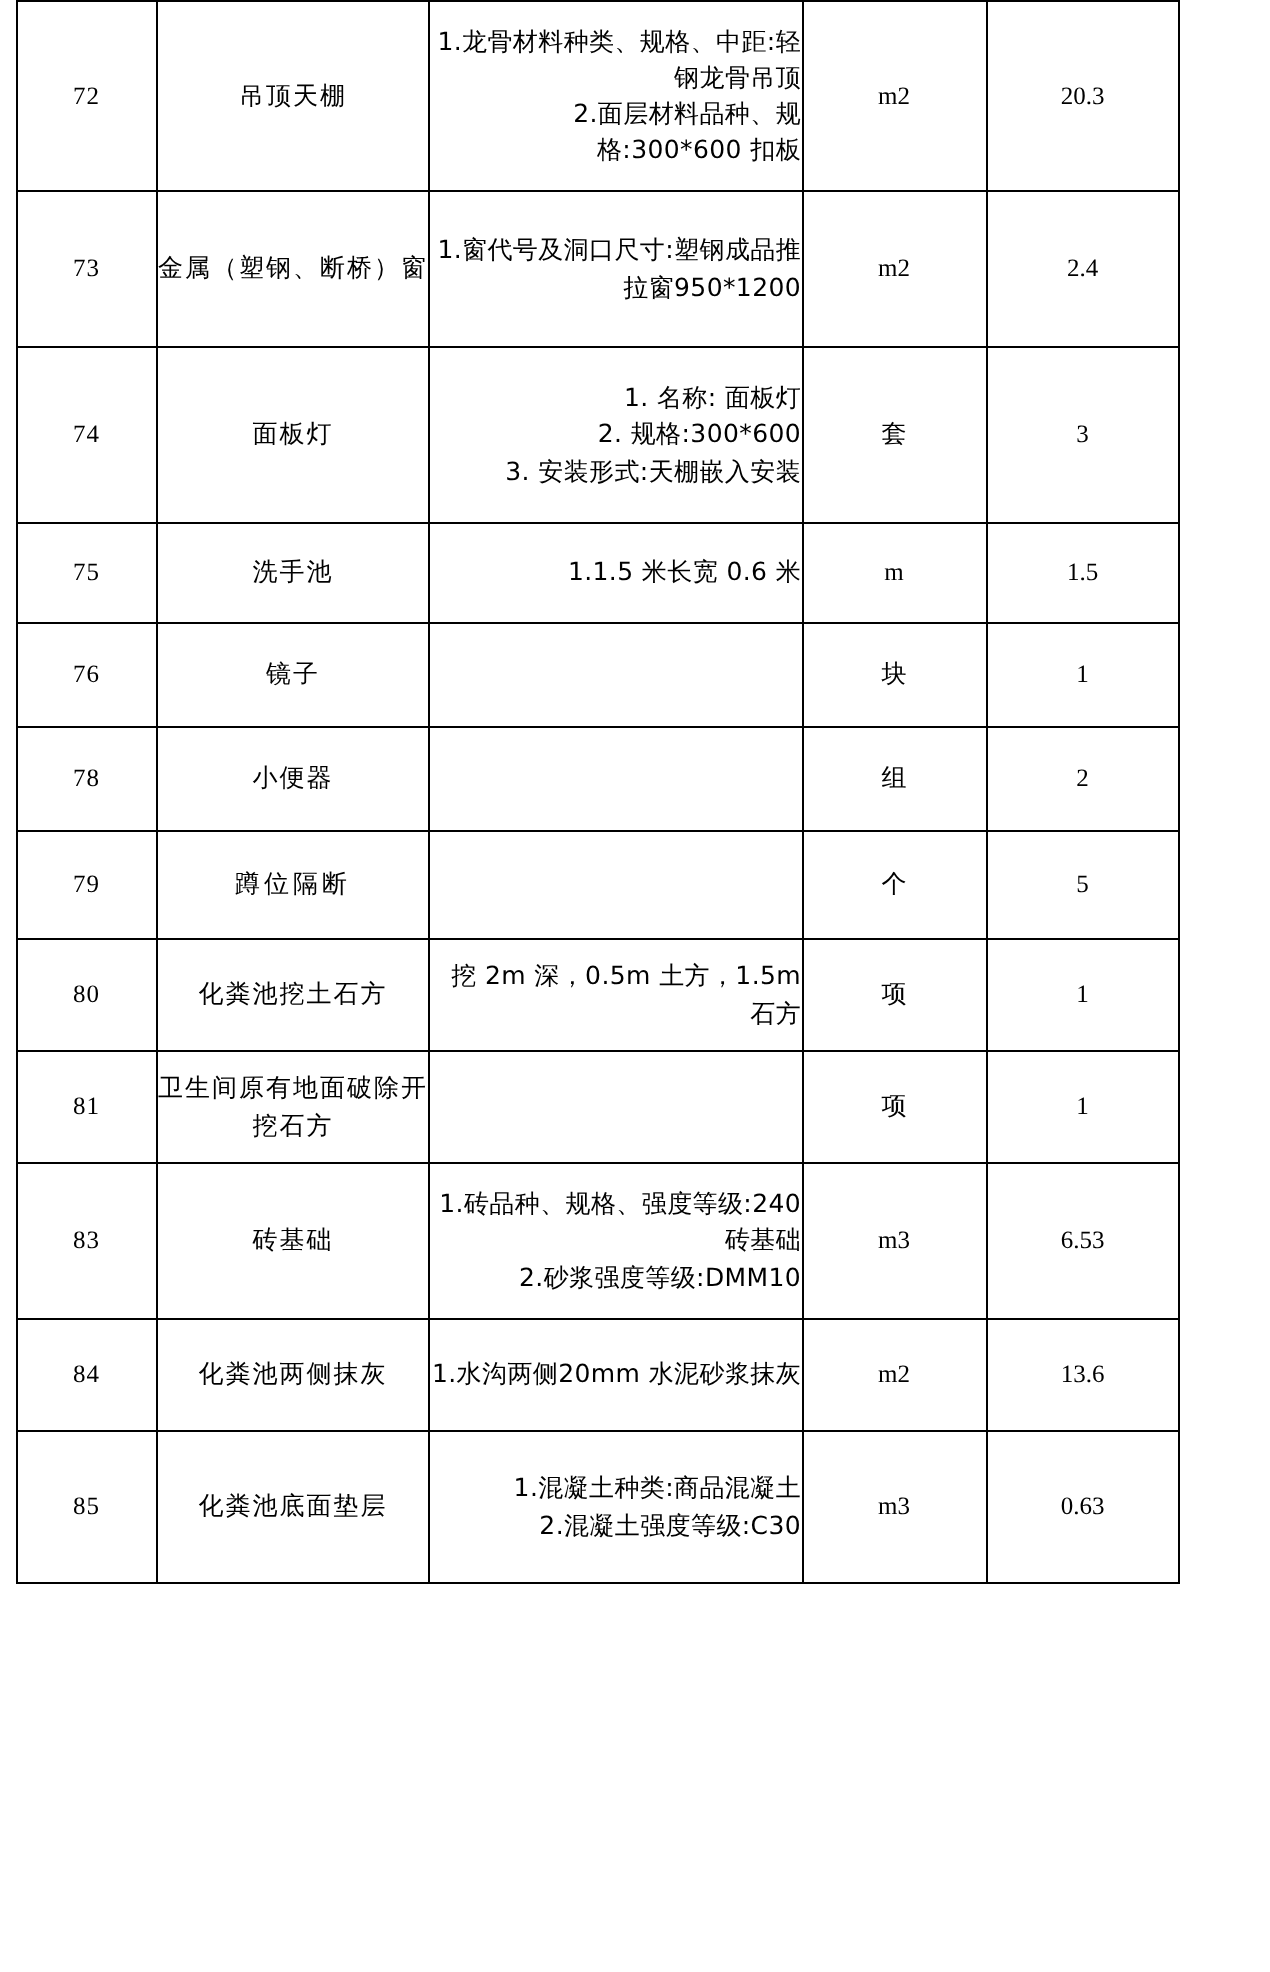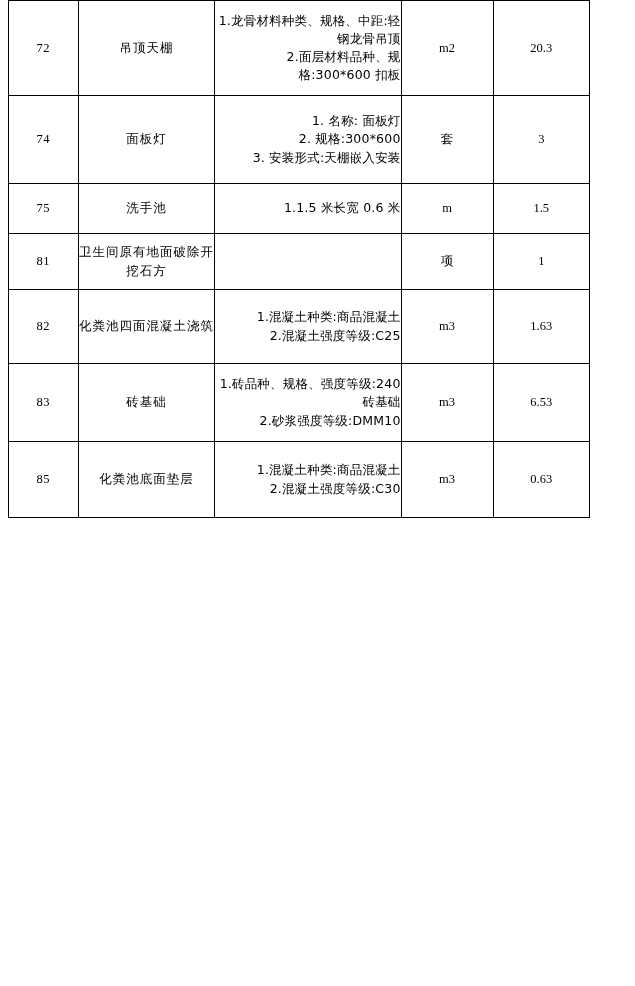--- a/index.html
+++ b/index.html
@@ -97,70 +97,104 @@
 
       <tr class="row-h-tall">
         <td class="cell-no">72</td>
         <td class="cell-name">吊顶天棚</td>
         <td class="cell-desc">1.龙骨材料种类、规格、中距:轻钢龙骨吊顶
 2.面层材料品种、规格:300*600 扣板</td>
         <td class="cell-unit">m2</td>
         <td class="cell-qty">20.3</td>
       </tr>
 
+      <tr style="height:78px">
+        <td class="cell-no">73</td>
+        <td class="cell-name">金属（塑钢、断桥）窗</td>
+        <td class="cell-desc">1.窗代号及洞口尺寸:塑钢成品推拉窗950*1200</td>
+        <td class="cell-unit">m2</td>
+        <td class="cell-qty">2.4</td>
+      </tr>
 
       <tr style="height:88px">
         <td class="cell-no">74</td>
         <td class="cell-name">面板灯</td>
         <td class="cell-desc">1. 名称: 面板灯
 2. 规格:300*600
 3. 安装形式:天棚嵌入安装</td>
         <td class="cell-unit cjk">套</td>
         <td class="cell-qty">3</td>
       </tr>
 
       <tr style="height:50px">
         <td class="cell-no">75</td>
         <td class="cell-name">洗手池</td>
         <td class="cell-desc">1.1.5 米长宽 0.6 米</td>
         <td class="cell-unit">m</td>
         <td class="cell-qty">1.5</td>
       </tr>
 
-
-
-
-
+      <tr style="height:52px">
+        <td class="cell-no">76</td>
+        <td class="cell-name">镜子</td>
+        <td class="cell-desc"></td>
+        <td class="cell-unit cjk">块</td>
+        <td class="cell-qty">1</td>
+      </tr>
+
+
+      <tr style="height:52px">
+        <td class="cell-no">78</td>
+        <td class="cell-name">小便器</td>
+        <td class="cell-desc"></td>
+        <td class="cell-unit cjk">组</td>
+        <td class="cell-qty">2</td>
+      </tr>
+
+      <tr style="height:54px">
+        <td class="cell-no">79</td>
+        <td class="cell-name" style="letter-spacing:2px">蹲位隔断</td>
+        <td class="cell-desc"></td>
+        <td class="cell-unit cjk">个</td>
+        <td class="cell-qty">5</td>
+      </tr>
+
+      <tr style="height:56px">
+        <td class="cell-no">80</td>
+        <td class="cell-name">化粪池挖土石方</td>
+        <td class="cell-desc">挖 2m 深，0.5m 土方，1.5m 石方</td>
+        <td class="cell-unit cjk">项</td>
+        <td class="cell-qty">1</td>
+      </tr>
 
       <tr style="height:56px">
         <td class="cell-no">81</td>
         <td class="cell-name">卫生间原有地面破除开挖石方</td>
         <td class="cell-desc"></td>
         <td class="cell-unit cjk">项</td>
         <td class="cell-qty">1</td>
       </tr>
 
-      <tr style="height:74px">
-        <td class="cell-no">82</td>
-        <td class="cell-name">化粪池四面混凝土浇筑</td>
-        <td class="cell-desc">1.混凝土种类:商品混凝土
-2.混凝土强度等级:C25</td>
-        <td class="cell-unit">m3</td>
-        <td class="cell-qty">1.63</td>
-      </tr>
 
       <tr style="height:78px">
         <td class="cell-no">83</td>
         <td class="cell-name">砖基础</td>
         <td class="cell-desc">1.砖品种、规格、强度等级:240 砖基础
 2.砂浆强度等级:DMM10</td>
         <td class="cell-unit">m3</td>
         <td class="cell-qty">6.53</td>
       </tr>
 
+      <tr style="height:56px">
+        <td class="cell-no">84</td>
+        <td class="cell-name">化粪池两侧抹灰</td>
+        <td class="cell-desc">1.水沟两侧20mm 水泥砂浆抹灰</td>
+        <td class="cell-unit">m2</td>
+        <td class="cell-qty">13.6</td>
+      </tr>
 
       <tr style="height:76px">
         <td class="cell-no">85</td>
         <td class="cell-name">化粪池底面垫层</td>
         <td class="cell-desc">1.混凝土种类:商品混凝土
 2.混凝土强度等级:C30</td>
         <td class="cell-unit">m3</td>
         <td class="cell-qty">0.63</td>
       </tr>
 

